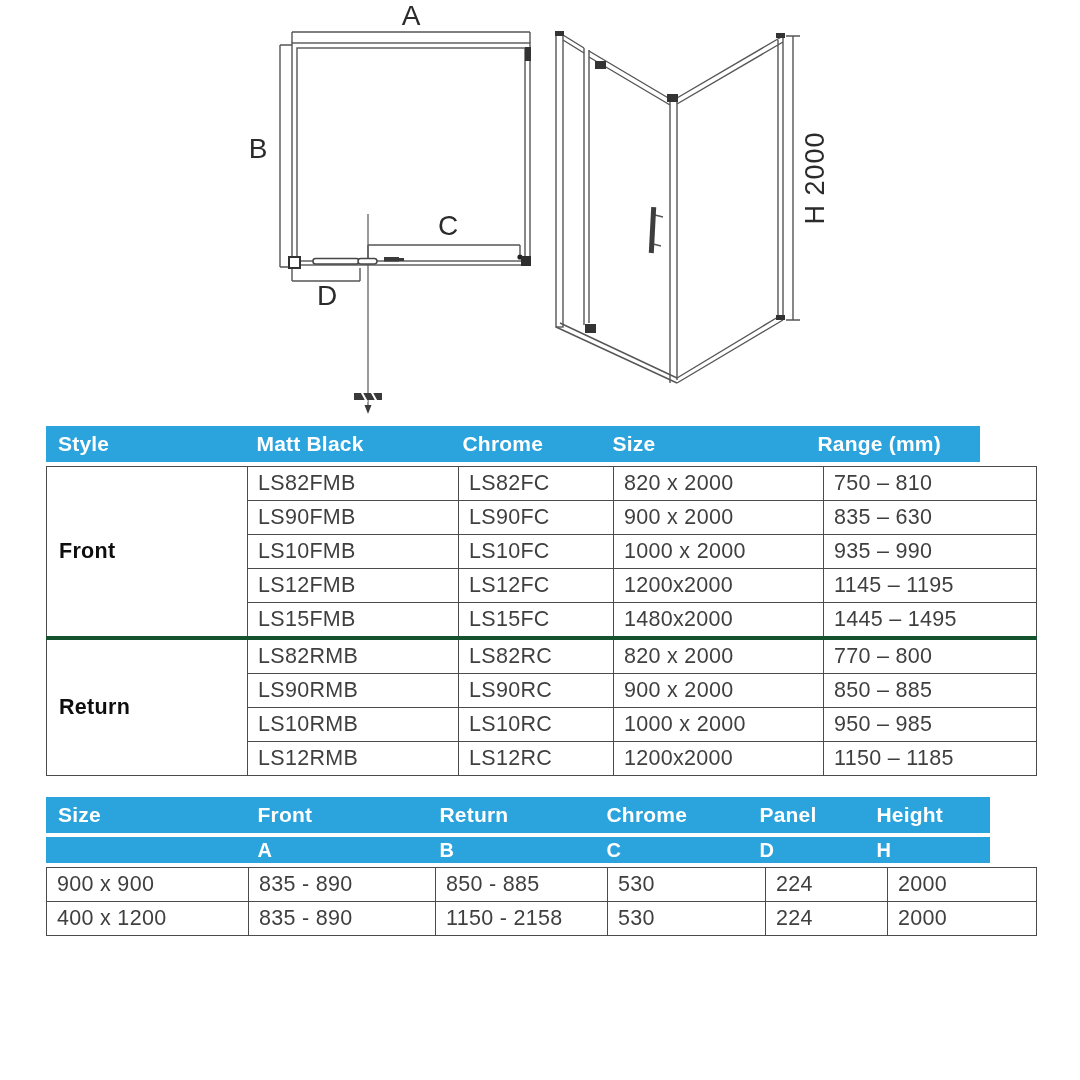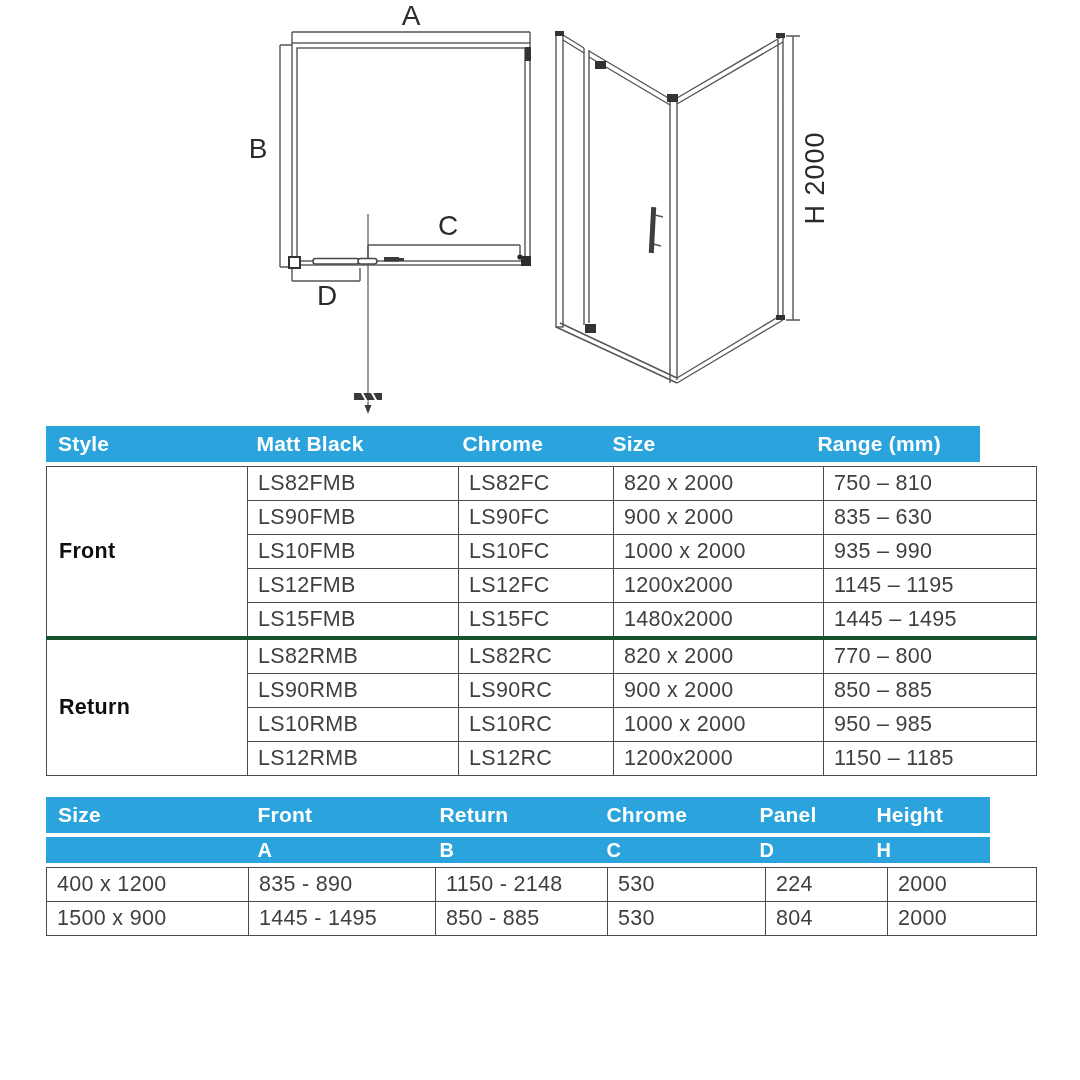--- a/index.html
+++ b/index.html
@@ -220,31 +220,31 @@
       <colgroup>
           <col style="width:202px">
           <col style="width:187px">
           <col style="width:172px">
           <col style="width:158px">
           <col style="width:122px">
           <col style="width:149px">
         </colgroup>
       <tbody>
         <tr>
-          <td>400 x 1200</td>
+          <td>900 x 900</td>
           <td>835 - 890</td>
-          <td>1150 - 2148</td>
+          <td>850 - 885</td>
           <td>530</td>
           <td>224</td>
           <td>2000</td>
         </tr>
         <tr>
-          <td>1500 x 900</td>
-          <td>1445 - 1495</td>
-          <td>850 - 885</td>
+          <td>400 x 1200</td>
+          <td>835 - 890</td>
+          <td>1150 - 2158</td>
           <td>530</td>
-          <td>804</td>
+          <td>224</td>
           <td>2000</td>
         </tr>
       </tbody>
     </table>
   </div>
 </div>
 
 </body></html>

